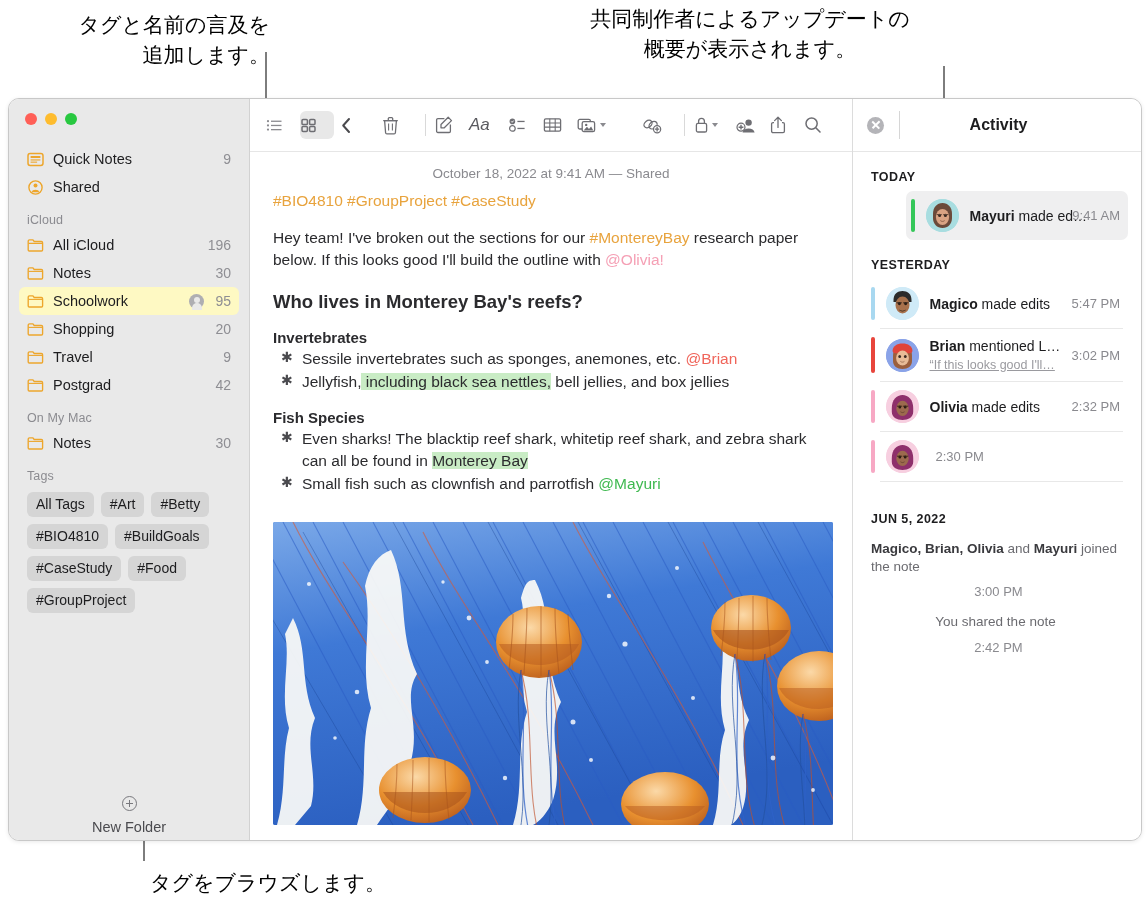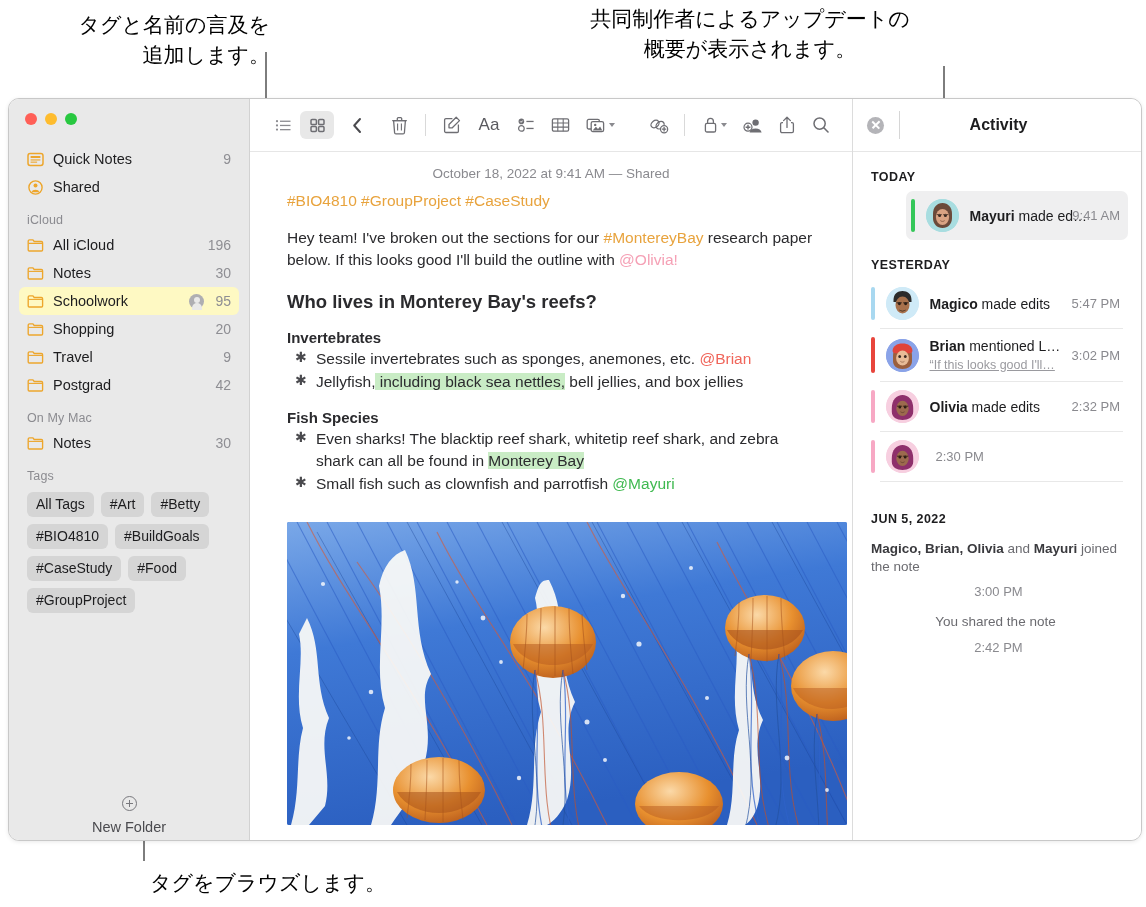--- a/index.html
+++ b/index.html
@@ -146,35 +146,36 @@
   }
   .toolbar {
     height: 53px;
     display: flex; align-items: center;
     padding: 0 14px 0 16px;
     border-bottom: 1px solid #e6e6e6;
     gap: 0;
   }
   .tb-btn {
     width: 34px; height: 28px;
-    display: flex; align-items: center; justify-content: center;
+    display: flex; align-items: center; justify-content: flex-start;
     border-radius: 6px;
     color: #6e6e73;
+    font-style: italic;
   }
   .tb-btn.active { background: #e8e8e8; }
   .tb-sep { width: 1px; height: 22px; background: #d9d9d9; margin: 0 9px; }
   .tb-spacer { flex: 1; }
   .chev-sm {
     width: 0; height: 0; margin-left: 3px;
     border-left: 3.5px solid transparent;
     border-right: 3.5px solid transparent;
     border-top: 4.5px solid #8a8a8f;
   }
 
-  .note-scroll { flex: 1; overflow: hidden; padding: 0 34px; position: relative; }
+  .note-scroll { flex: 1; overflow: hidden; padding: 0 20px; position: relative; }
 
   .note-date {
     text-align: center;
     font-size: 13.5px;
     color: #8a8a8f;
     padding: 14px 0 8px 0;
   }
   .note-title {
     font-size: 24px; font-weight: bold;
     color: #2b2b2e; letter-spacing: -0.2px;

